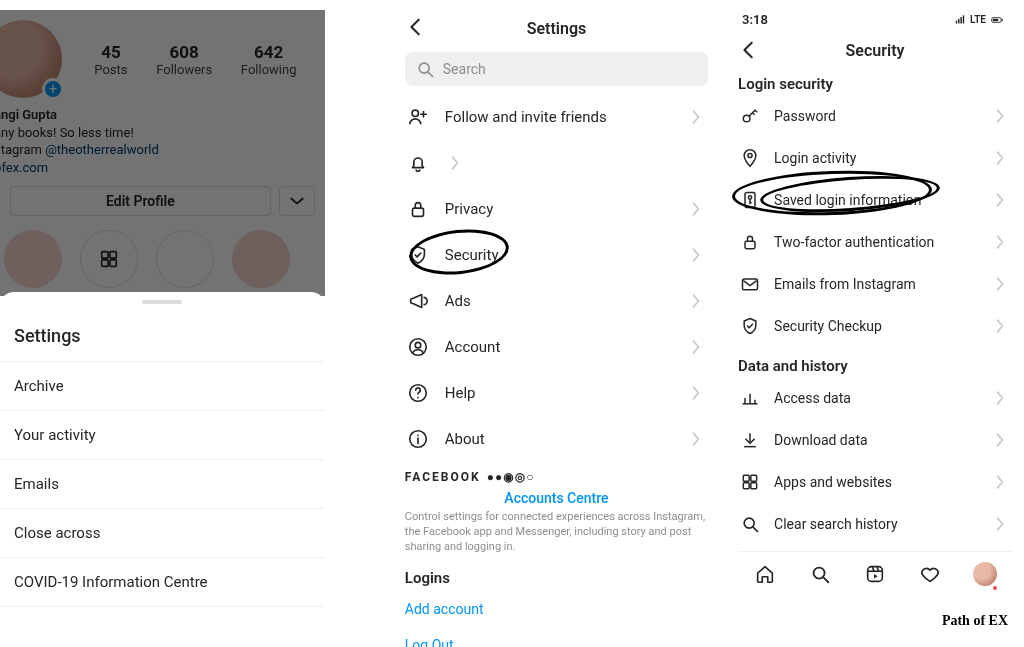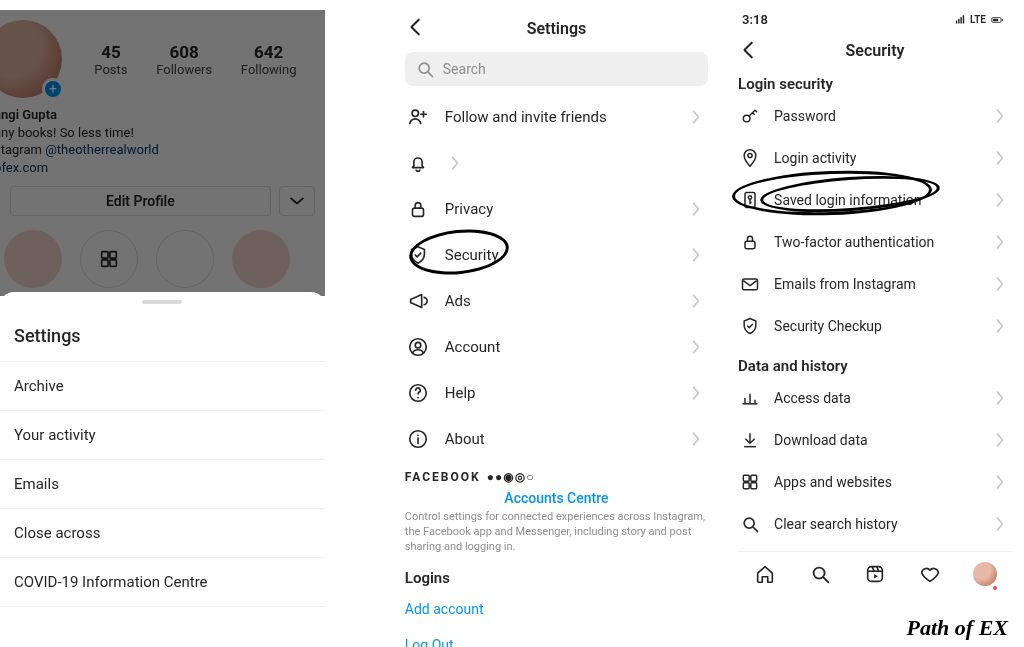--- a/index.html
+++ b/index.html
@@ -66,21 +66,21 @@
   .p3-status .ind { display:flex; align-items:center; font-size:10px; }
   .p3-header { display: flex; align-items: center; justify-content: center; position: relative; height: 30px; font-weight: 600; font-size: 16px; }
   .p3-back { position: absolute; left: 0; top: 4px; }
   .p3 .sec-head { margin: 10px 0 2px 0; }
   .p3 .s-row { padding: 11px 2px; gap: 14px; }
   .p3 .s-row .lbl { font-size: 14px; }
 
   .scribble.s3a { width: 180px; height: 34px; transform: rotate(-4deg); }
   .scribble.s3b { width: 200px; height: 44px; transform: rotate(-2deg); border-width: 3px; }
 
-  .watermark { position: absolute; right: 16px; bottom: 6px; font-style: italic; font-weight: 700; font-size: 22px; font-family: Georgia, 'Times New Roman', serif; }
+  .watermark { position: absolute; right: 16px; bottom: 18px; font-weight: 700; font-size: 14px; font-family: Georgia, 'Times New Roman', serif; }
 
   svg { display: block; }
   .ic { width: 22px; height: 22px; flex: 0 0 22px; }
   .ic20 { width: 20px; height: 20px; flex: 0 0 20px; }
 </style>
 </head>
 <body>
 
 <svg width="0" height="0" style="position:absolute">
   <defs>

